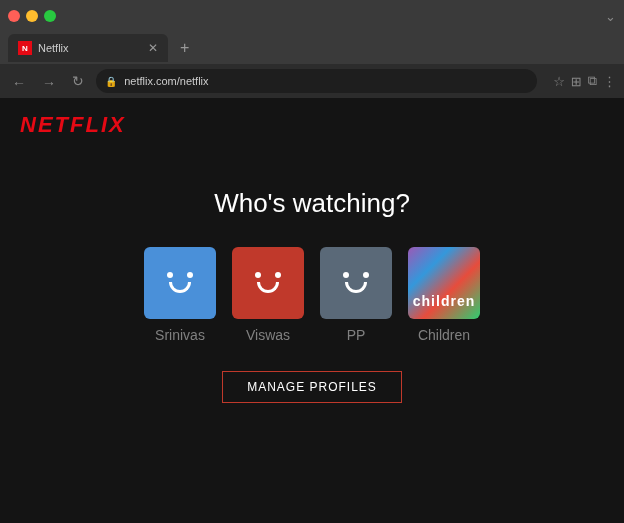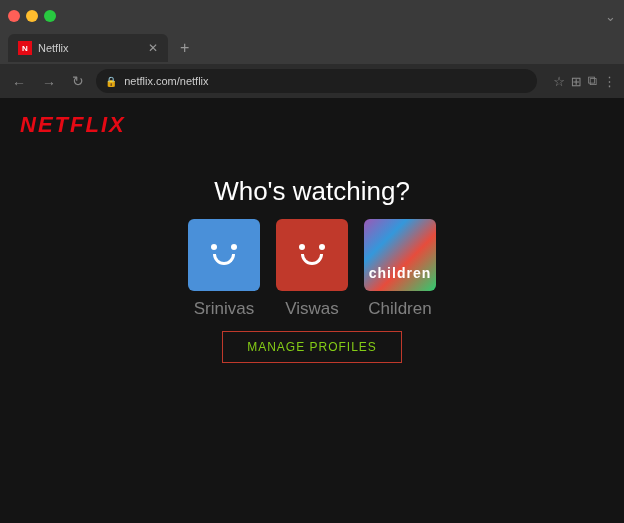--- a/index.html
+++ b/index.html
@@ -165,22 +165,22 @@
       color: #e50914;
       letter-spacing: 2px;
       font-style: italic;
     }
 
     
     .whos-watching {
       display: flex;
       flex-direction: column;
       align-items: center;
-      margin-top: 24px;
-      gap: 12px;
+      margin-top: 36px;
+      gap: 28px;
     }
 
     .whos-watching-title {
       font-size: 26px;
       font-weight: 400;
       color: #fff;
     }
 
     .profiles-row {
       display: flex;
@@ -244,41 +244,41 @@
 
     .mouth {
       width: 22px;
       height: 11px;
       border: 3px solid white;
       border-top: none;
       border-radius: 0 0 11px 11px;
     }
 
     .profile-name {
-      font-size: 17px;
+      font-size: 14px;
       color: #808080;
       text-align: center;
     }
 
     .children-text {
       position: absolute;
       bottom: 10px;
       left: 0;
       right: 0;
       text-align: center;
       font-size: 14px;
       font-weight: bold;
       color: white;
       letter-spacing: 1px;
     }
 
     .manage-profiles-btn {
       border: 1.5px solid #c0392b;
       background: transparent;
-      color: #84cc16;
+      color: #ffffff;
       padding: 8px 24px;
       font-size: 12px;
       letter-spacing: 1px;
       cursor: pointer;
       text-transform: uppercase;
     }
   </style>
 </head>
 <body>
 
@@ -356,20 +356,34 @@
               <div class="eye"></div>
             </div>
             <div class="mouth-container">
               <div class="mouth"></div>
             </div>
           </div>
         </div>
         <span class="profile-name">Viswas</span>
       </div>
 
+      <div class="profile-item">
+        <div class="profile-avatar avatar-pp">
+          <div class="face">
+            <div class="eyes">
+              <div class="eye"></div>
+              <div class="eye"></div>
+            </div>
+            <div class="mouth-container">
+              <div class="mouth"></div>
+            </div>
+          </div>
+        </div>
+        <span class="profile-name">PP</span>
+      </div>
 
       <div class="profile-item">
         <div class="profile-avatar avatar-children">
           <span class="children-text">children</span>
         </div>
         <span class="profile-name">Children</span>
       </div>
 
     </div>
 

